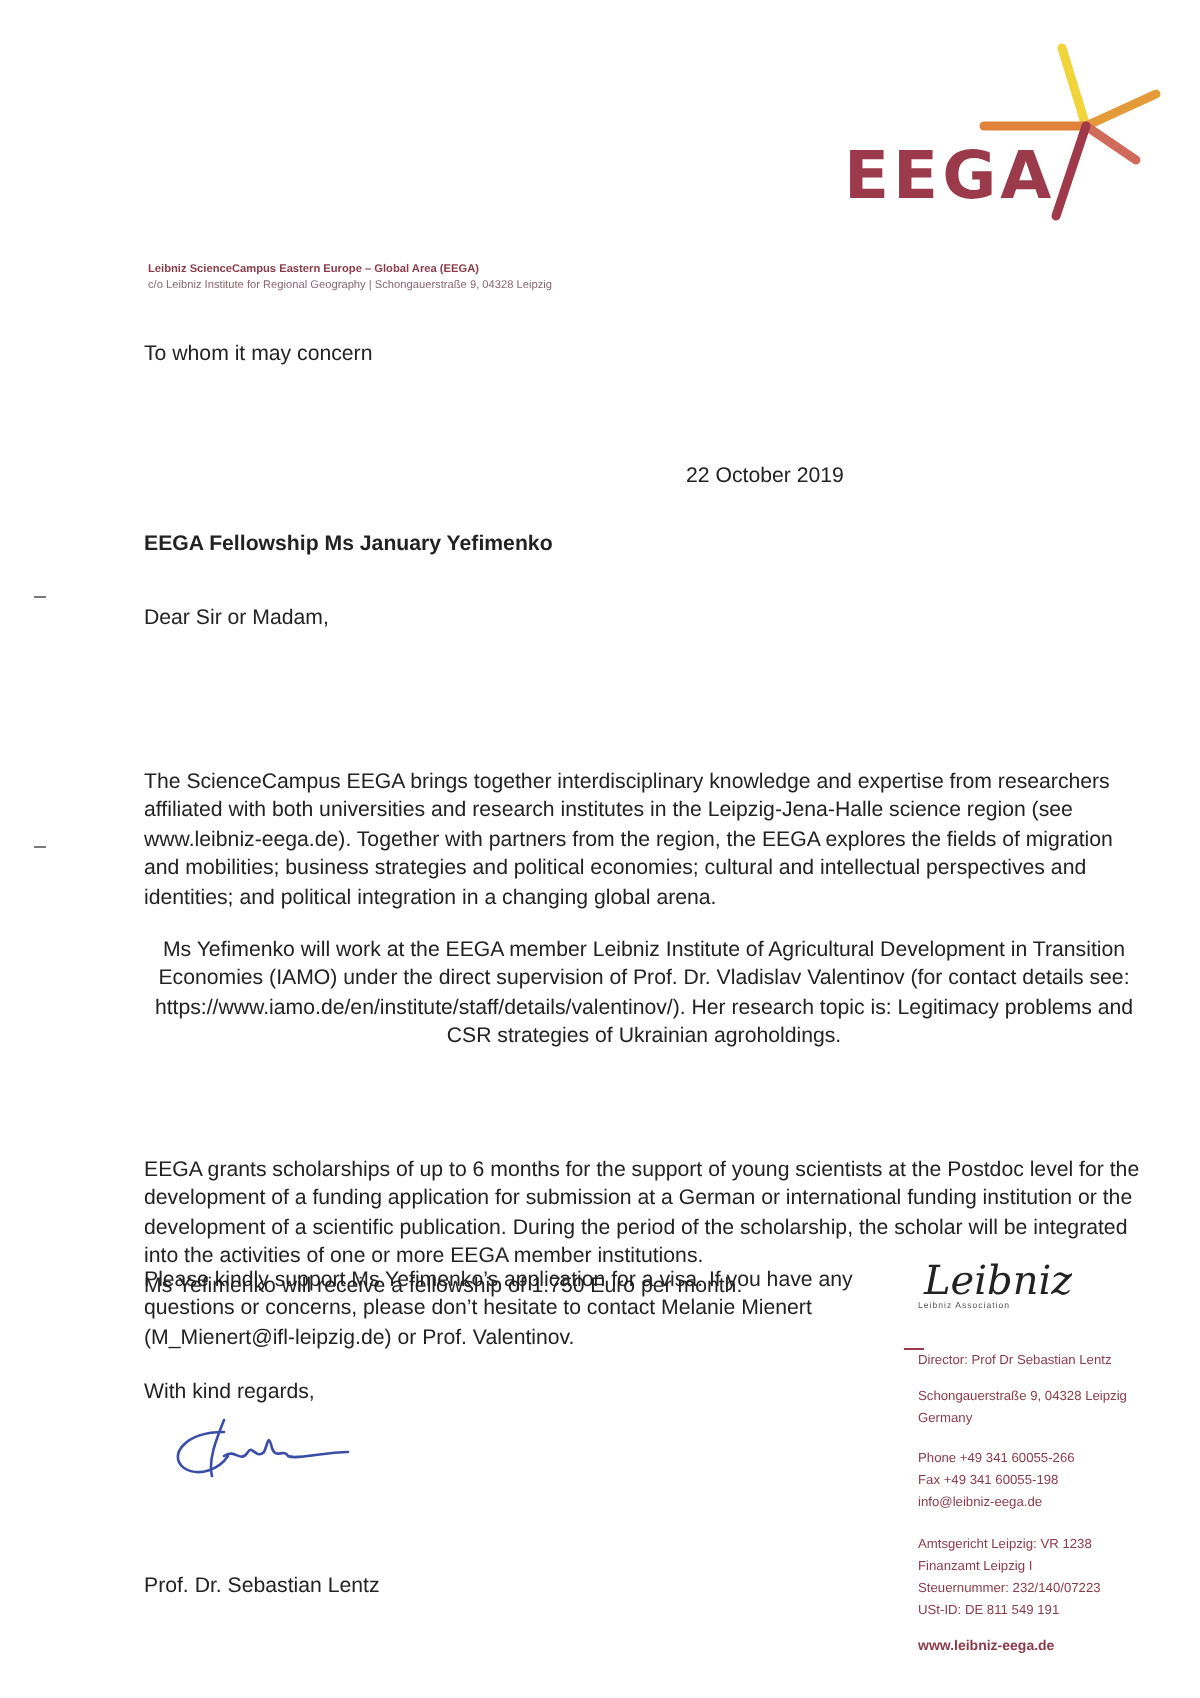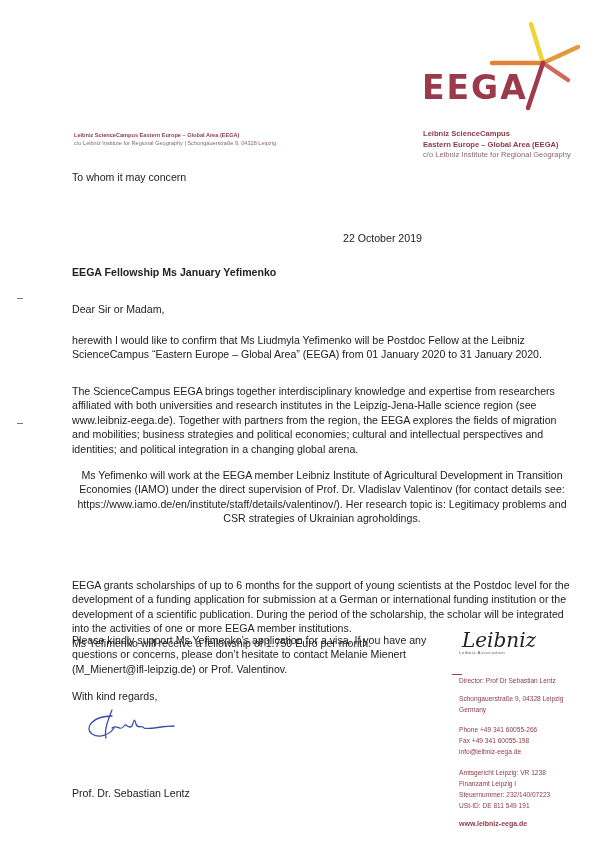--- a/index.html
+++ b/index.html
@@ -47,41 +47,35 @@
 
   <svg class="star" viewBox="0 0 110 100">
     <line x1="63" y1="48" x2="51" y2="9" stroke="#f0d43a" stroke-width="4.5" stroke-linecap="round"></line>
     <line x1="63" y1="48" x2="98" y2="32" stroke="#e59a3a" stroke-width="4.5" stroke-linecap="round"></line>
     <line x1="12" y1="48" x2="63" y2="48" stroke="#e0823a" stroke-width="4.5" stroke-linecap="round"></line>
     <line x1="63" y1="48" x2="88" y2="65" stroke="#d06a5a" stroke-width="4.5" stroke-linecap="round"></line>
     <line x1="63" y1="48" x2="48" y2="93" stroke="#a03a4a" stroke-width="4.5" stroke-linecap="round"></line>
   </svg>
   <div class="logo-text">EEGA</div>
 
-  <div class="org-block">
-    <div class="b">Leibniz ScienceCampus</div>
-    <div class="b">Eastern Europe – Global Area (EEGA)</div>
-    <div class="n">c/o Leibniz Institute for Regional Geography</div>
-  </div>
 
   <div class="sender-line">
     <div class="b">Leibniz ScienceCampus Eastern Europe – Global Area (EEGA)</div>
     <div class="n">c/o Leibniz Institute for Regional Geography  |  Schongauerstraße 9, 04328 Leipzig</div>
   </div>
 
   <div class="body-text to-whom">To whom it may concern</div>
   <div class="body-text date">22 October 2019</div>
   <div class="body-text subject">EEGA Fellowship Ms January Yefimenko</div>
 
   <div class="margin-mark" style="top:298px;"></div>
   <div class="margin-mark" style="top:423px;"></div>
 
   <div class="body-text salutation">Dear Sir or Madam,</div>
 
-  <p class="body-text para p1">herewith I would like to confirm that Ms Liudmyla Yefimenko will be Postdoc Fellow at the Leibniz ScienceCampus “Eastern Europe – Global Area” (EEGA) from 01 January 2020 to 31 January 2020.</p>
   <p class="body-text para p2">The ScienceCampus EEGA brings together interdisciplinary knowledge and expertise from researchers affiliated with both universities and research institutes in the Leipzig-Jena-Halle science region (see www.leibniz-eega.de). Together with partners from the region, the EEGA explores the fields of migration and mobilities; business strategies and political economies; cultural and intellectual perspectives and identities; and political integration in a changing global arena.</p>
   <p class="body-text para p3">Ms Yefimenko will work at the EEGA member Leibniz Institute of Agricultural Development in Transition Economies (IAMO) under the direct supervision of Prof. Dr. Vladislav Valentinov (for contact details see: https://www.iamo.de/en/institute/staff/details/valentinov/). Her research topic is: Legitimacy problems and CSR strategies of Ukrainian agroholdings.</p>
   <div class="para p4">
     <p class="body-text" style="margin:0;">EEGA grants scholarships of up to 6 months for the support of young scientists at the Postdoc level for the development of a funding application for submission at a German or international funding institution or the development of a scientific publication. During the period of the scholarship, the scholar will be integrated into the activities of one or more EEGA member institutions.</p>
     <p class="body-text" style="margin:0;">Ms Yefimenko will receive a fellowship of 1.750 Euro per month.</p>
   </div>
   <p class="body-text para p5">Please kindly support Ms Yefimenko’s application for a visa. If you have any questions or concerns, please don’t hesitate to contact Melanie Mienert (M_Mienert@ifl-leipzig.de) or Prof. Valentinov.</p>
 
   <div class="body-text regards">With kind regards,</div>
 

